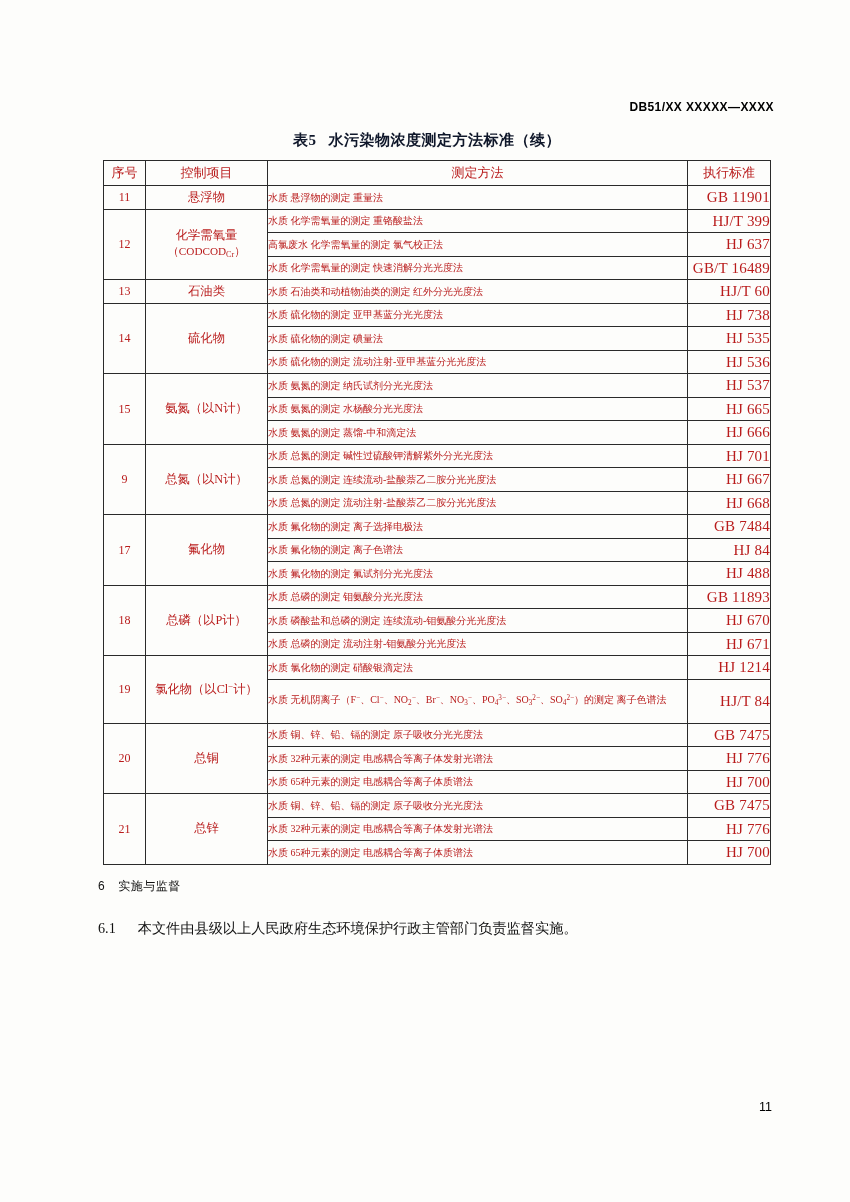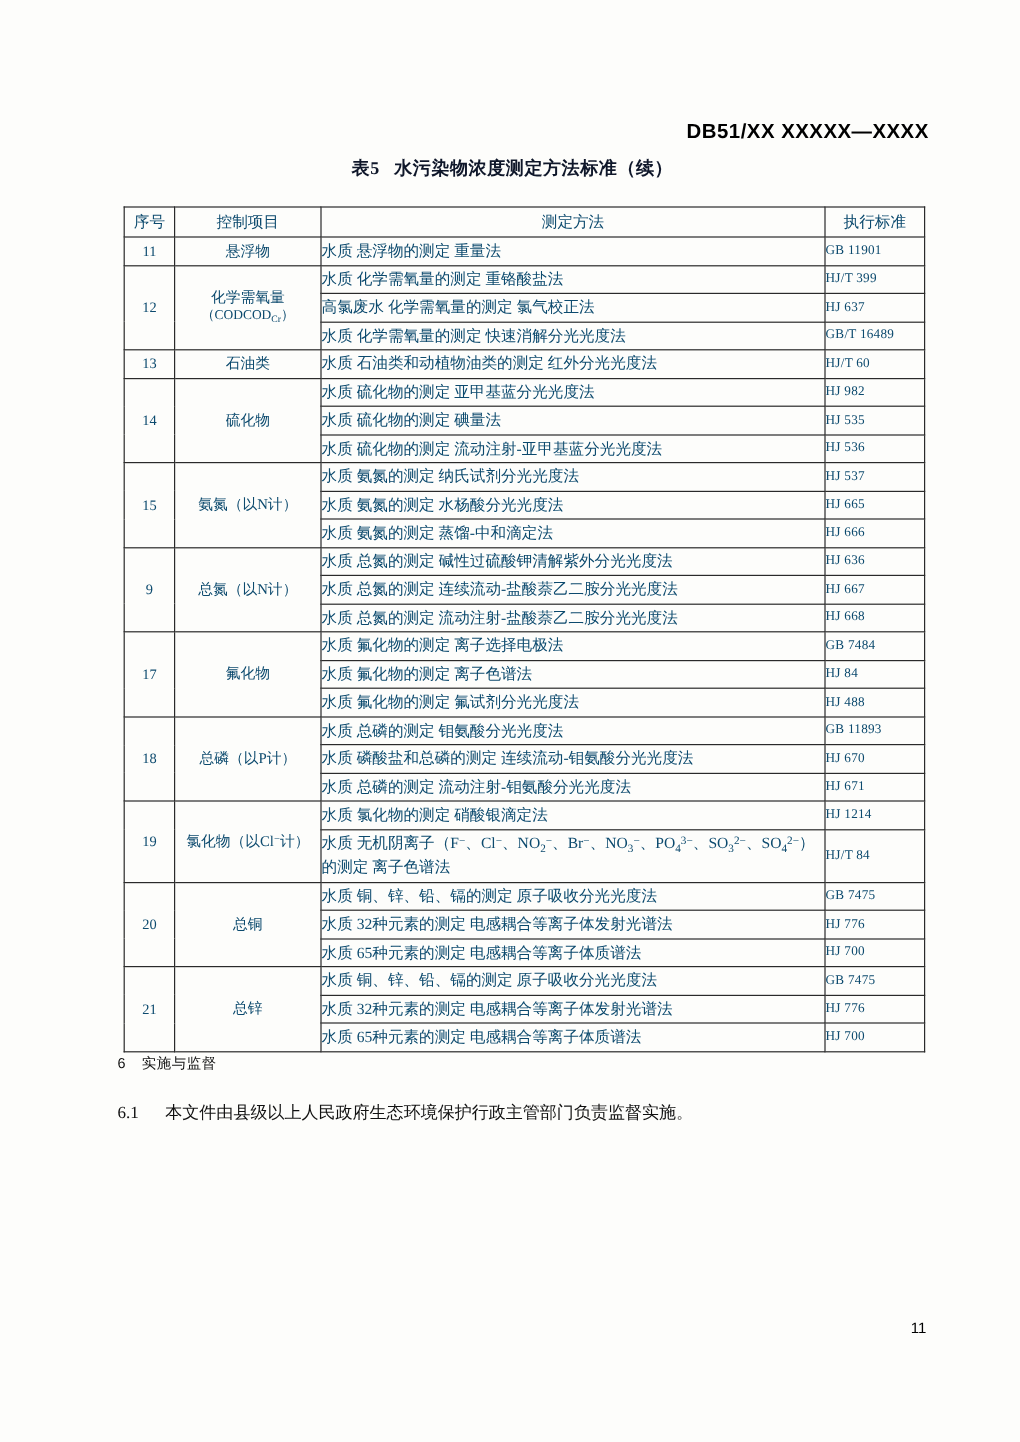--- a/index.html
+++ b/index.html
@@ -23,45 +23,45 @@
     background: #fdfdfb;
   }
   
   .doc-header {
     position: absolute;
     left: 80px;
     top: 100px;
     width: 694px;
     text-align: right;
     font-family: "Liberation Sans", "DejaVu Sans", sans-serif;
-    font-size: 17px;
+    font-size: 12px;
     font-weight: bold;
     letter-spacing: 0.4px;
     color: #000;
   }
   .table-caption {
     position: absolute;
     left: 80px;
     top: 131px;
     width: 694px;
     text-align: center;
     font-size: 15px;
     font-weight: bold;
     letter-spacing: 0.5px;
     color: #0f172a;
   }
   table.std {
     position: absolute;
     left: 103px;
-    top: 172px;
+    top: 160px;
     width: 667px;
     border-collapse: collapse;
     table-layout: fixed;
     font-size: 12.3px;
-    color: #0c4a6e;
+    color: #b91c1c;
   }
   table.std th, table.std td {
     border: 1px solid #2a2a2a;
     padding: 0;
     vertical-align: middle;
     line-height: 1.35;
   }
   table.std thead th {
     height: 24px;
     text-align: center;
@@ -75,26 +75,26 @@
   }
   td.c-item {
     width: 122px;
     text-align: center;
     font-size: 12.3px;
   }
   td.c-method {
     width: 420px;
     text-align: left;
     padding: 3px 6px 3px 9px;
-    font-size: 13px;
+    font-size: 10px;
   }
   td.c-std {
     width: 83px;
-    text-align: left;
-    font-size: 11px;
+    text-align: right;
+    font-size: 15px;
     letter-spacing: 0.2px;
   }
   tr.datarow { height: 23.5px; }
   tr.tallrow { height: 44px; }
   .sub { font-size: 0.72em; vertical-align: -0.28em; text-align: right; }
   .sup { font-size: 0.72em; vertical-align: 0.42em; }
   .smallparen { font-size: 11.2px; }
   .item-two-line { line-height: 1.5; }
 
   
@@ -181,21 +181,21 @@
         <tr class="datarow">
           <td class="c-no" rowspan="1">13</td>
           <td class="c-item" rowspan="1">石油类</td>
           <td class="c-method">水质  石油类和动植物油类的测定  红外分光光度法</td>
           <td class="c-std">HJ/T 60</td>
         </tr>
         <tr class="datarow">
           <td class="c-no" rowspan="3">14</td>
           <td class="c-item" rowspan="3">硫化物</td>
           <td class="c-method">水质  硫化物的测定  亚甲基蓝分光光度法</td>
-          <td class="c-std">HJ 982</td>
+          <td class="c-std">HJ 738</td>
         </tr>
         <tr class="datarow">
           <td class="c-method">水质  硫化物的测定  碘量法</td>
           <td class="c-std">HJ 535</td>
         </tr>
         <tr class="datarow">
           <td class="c-method">水质  硫化物的测定  流动注射-亚甲基蓝分光光度法</td>
           <td class="c-std">HJ 536</td>
         </tr>
         <tr class="datarow">
@@ -209,21 +209,21 @@
           <td class="c-std">HJ 665</td>
         </tr>
         <tr class="datarow">
           <td class="c-method">水质  氨氮的测定  蒸馏-中和滴定法</td>
           <td class="c-std">HJ 666</td>
         </tr>
         <tr class="datarow">
           <td class="c-no" rowspan="3">9</td>
           <td class="c-item" rowspan="3">总氮（以N计）</td>
           <td class="c-method">水质  总氮的测定  碱性过硫酸钾清解紫外分光光度法</td>
-          <td class="c-std">HJ 636</td>
+          <td class="c-std">HJ 701</td>
         </tr>
         <tr class="datarow">
           <td class="c-method">水质  总氮的测定  连续流动-盐酸萘乙二胺分光光度法</td>
           <td class="c-std">HJ 667</td>
         </tr>
         <tr class="datarow">
           <td class="c-method">水质  总氮的测定  流动注射-盐酸萘乙二胺分光光度法</td>
           <td class="c-std">HJ 668</td>
         </tr>
         <tr class="datarow">

